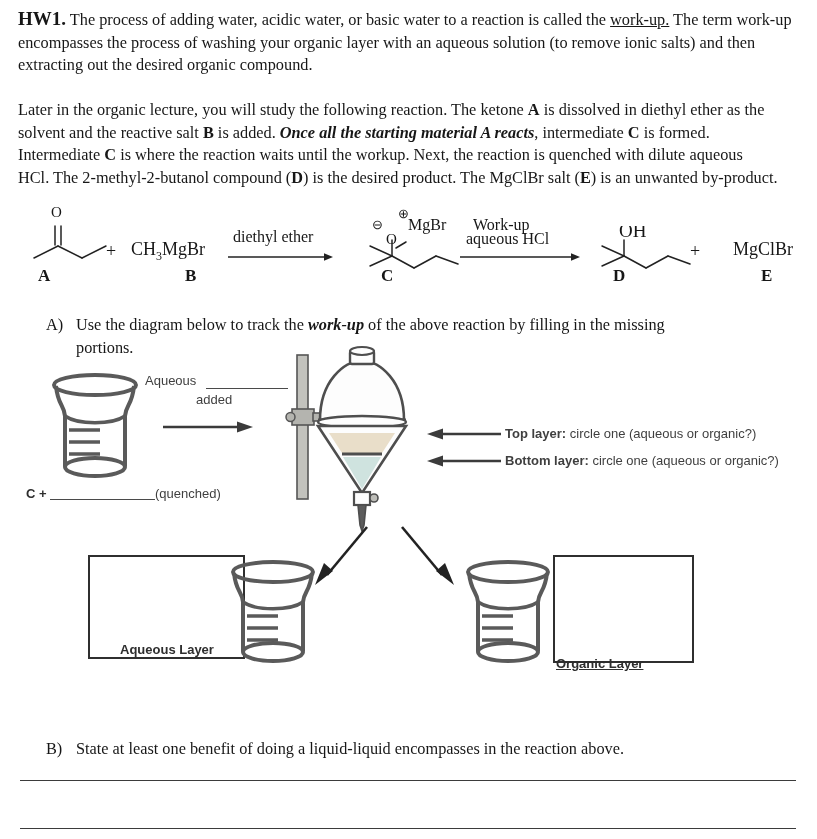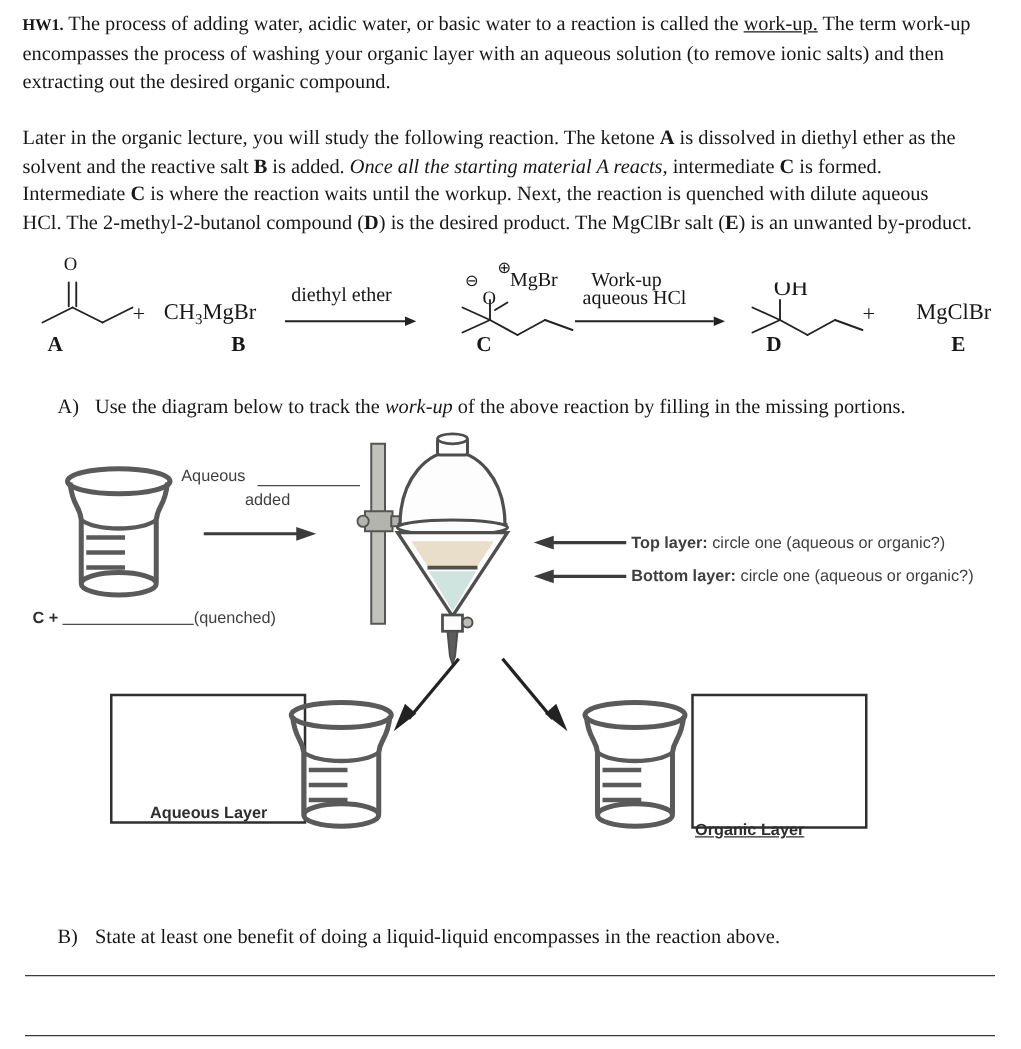--- a/index.html
+++ b/index.html
@@ -22,21 +22,21 @@
     font-family: "Liberation Serif", serif;
     font-size: 16.3px;
     line-height: 22.6px;
     color: #171717;
     text-align: left;
   }
   #para-intro { left: 18px; top: 8px; width: 780px; }
   #para-reaction { left: 18px; top: 99px; width: 760px; }
 
   .b { font-weight: bold; }
-  .i { font-style: italic; }
+  .i { font-style: italic; font-weight: bold; }
   .u { text-decoration: underline; }
 
   
   .question {
     position: absolute;
     font-family: "Liberation Serif", serif;
     font-size: 16.3px;
     line-height: 22.5px;
     color: #171717;
   }
@@ -127,21 +127,21 @@
     border: 2px solid #2f2f2f;
     background: #ffffff;
   }
   svg { display: block; overflow: visible; }
   .svg-abs { position: absolute; }
 </style>
 </head>
 <body>
 
 <div class="para" id="para-intro">
-  <span class="b" style="font-size:13px;">HW1.</span>
+  <span class="b" style="font-size:19px;">HW1.</span>
   <span>The process of adding water, acidic water, or basic water to a reaction is called the</span>
   <span class="u">work-up.</span>
   <span>The term work-up encompasses the process of washing your organic layer with an</span>
   <span>aqueous solution (to remove ionic salts) and then extracting out the desired organic compound.</span>
 </div>
 
 <div class="para" id="para-reaction">
   <span>Later in the organic lecture, you will study the following reaction. The ketone </span><span class="b">A</span><span> is dissolved in diethyl ether as the solvent and the reactive salt </span><span class="b">B</span><span> is added. </span><span class="i">Once all the starting material A reacts</span><span>, intermediate </span><span class="b">C</span><span> is formed. Intermediate </span><span class="b">C</span><span> is where the reaction waits until the workup. Next, the reaction is quenched with dilute aqueous HCl. The 2-methyl-2-butanol compound (</span><span class="b">D</span><span>) is the desired product.  The MgClBr salt (</span><span class="b">E</span><span>) is an unwanted by-product.</span>
 </div>
 

